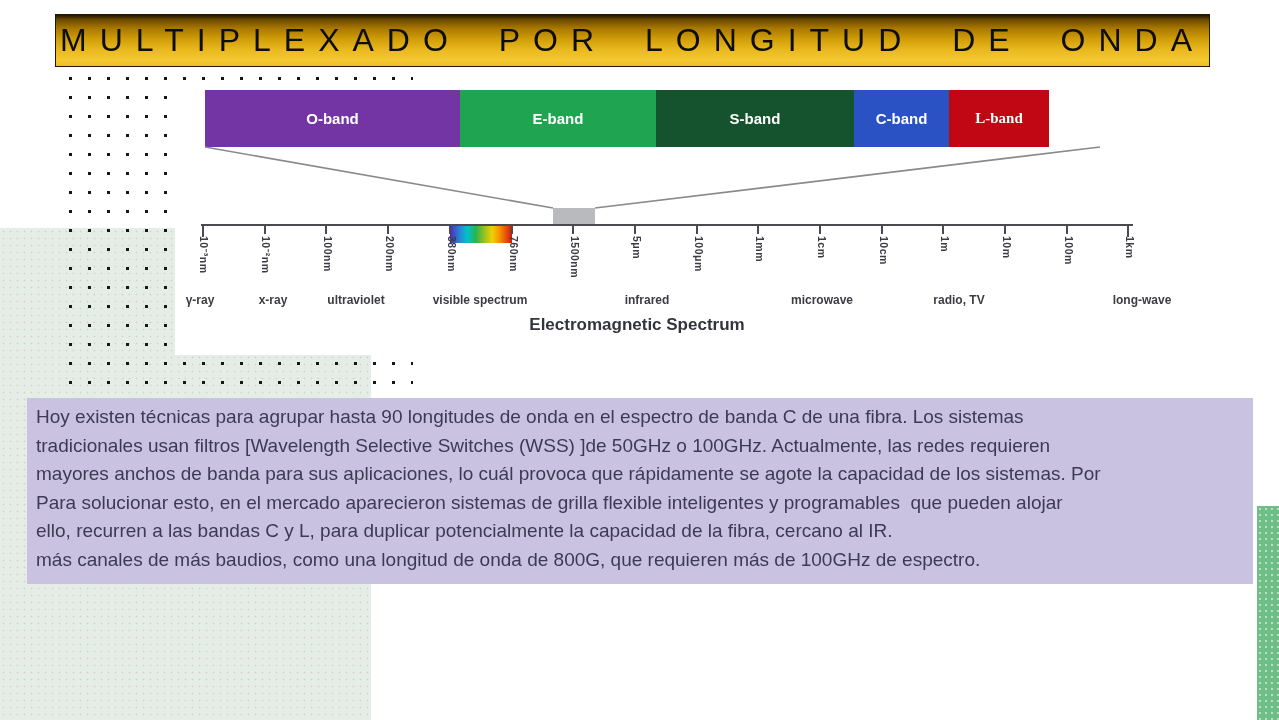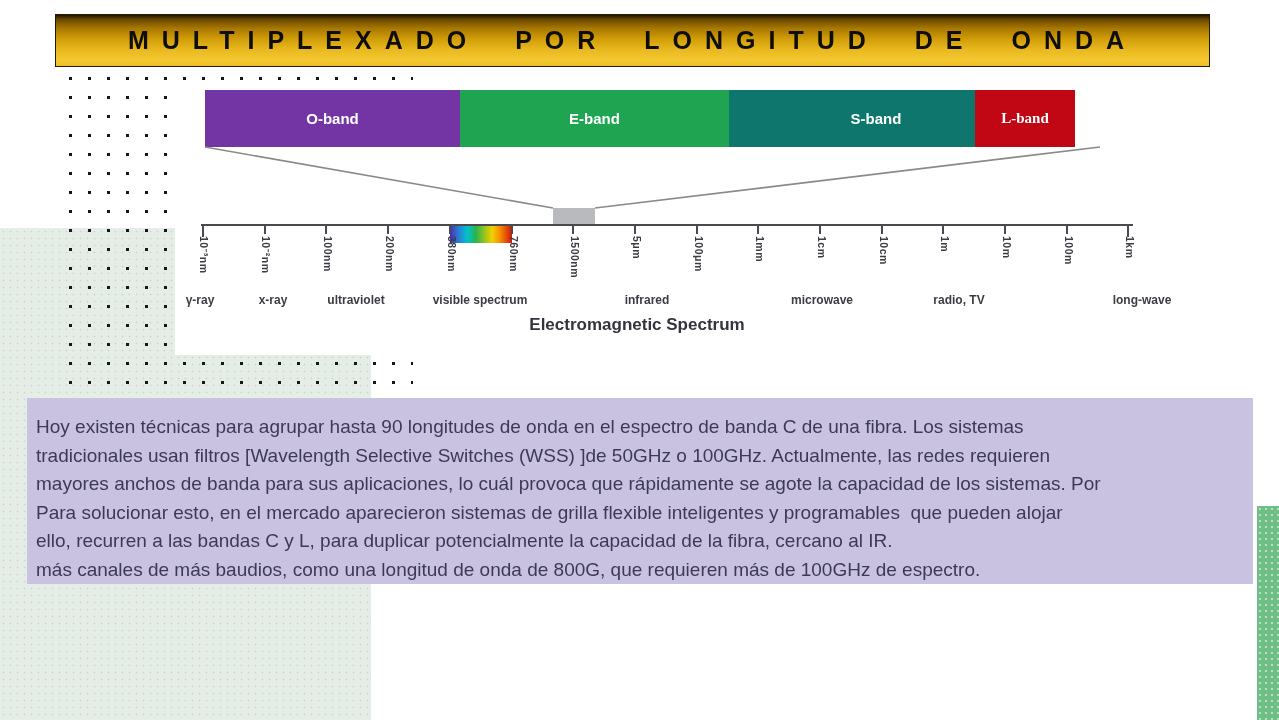--- a/index.html
+++ b/index.html
@@ -26,59 +26,59 @@
     background-size:19px 19px;background-position:4px 5px;
   }
   
   .banner{
     position:absolute;left:55px;top:14px;width:1155px;height:53px;
     background:linear-gradient(180deg,#1f1400 0%,#6b4a00 9%,#a87700 26%,#cf9c08 46%,#e9b81e 68%,#f4c731 88%,#eec027 100%);
     border:1px solid #241800;box-sizing:border-box;
     display:flex;align-items:center;justify-content:center;
   }
   .banner .t{
-    color:#0d0d0d;font-size:25px;font-weight:700;
+    color:#0d0d0d;font-size:32px;font-weight:400;
     letter-spacing:13px;word-spacing:16px;white-space:nowrap;
   }
   
   .figure{
     position:absolute;left:175px;top:84px;width:1005px;height:271px;
     background:#ffffff;
   }
   .bands{
     position:absolute;left:30px;top:6px;width:895px;height:57px;display:flex;border-radius:9px;
   }
   .band{
     height:100%;display:flex;align-items:center;justify-content:center;
     color:#ffffff;font-weight:700;font-size:15px;
   }
   .band-o{width:255px;background:#7335A4;}
-  .band-e{width:269px;background:#1FA552;justify-content:center;}
-  .band-s{width:198px;background:#0f766e;padding-left:48px;}
+  .band-e{width:196px;background:#1FA552;justify-content:center;}
+  .band-s{width:198px;background:#14532d;}
   .band-c{width:95px;background:#2A52C4;}
   .band-l{width:100px;background:#C00713;font-family:Liberation Serif, serif;}
   .figure svg{position:absolute;left:0;top:0;}
   .ticklabel{
     position:absolute;top:152px;width:14px;
     writing-mode:vertical-rl;
     font-size:10.5px;font-weight:700;color:#3c3c44;letter-spacing:0.5px;
     white-space:nowrap;
   }
   .region{
     position:absolute;top:209px;transform:translateX(-50%);
     font-size:12px;font-weight:700;color:#3c3c44;white-space:nowrap;
   }
   .axis-title{
     position:absolute;left:462px;top:231px;transform:translateX(-50%);
     font-size:17px;font-weight:700;color:#33343e;white-space:nowrap;
   }
   
   .textbox{
     position:absolute;left:27px;top:398px;width:1226px;height:186px;
-    background:#C9C3E1;box-sizing:border-box;padding:15px 9px;
+    background:#C9C3E1;box-sizing:border-box;padding:5px 9px;
   }
   .textbox .line{
     font-size:19px;line-height:28.6px;color:#3D3A55;white-space:pre;
   }
 </style>
 </head>
 <body>
 
 <div class="green-left"></div>
 <div class="green-right"></div>
@@ -92,20 +92,23 @@
 
   <div class="bands">
     <div class="band band-o">
         <span>O-band</span>
       </div>
     <div class="band band-e">
         <span>E-band</span>
       </div>
     <div class="band band-s">
         <span>S-band</span>
+      </div>
+    <div class="band band-c">
+        <span>C-band</span>
       </div>
     <div class="band band-l">
         <span>L-band</span>
       </div>
   </div>
 
   <svg width="1005" height="271" viewBox="0 0 1005 271">
     <defs>
       <linearGradient id="vis" x1="0" y1="0" x2="1" y2="0">
         <stop offset="0%" stop-color="#4a2db0"></stop>

